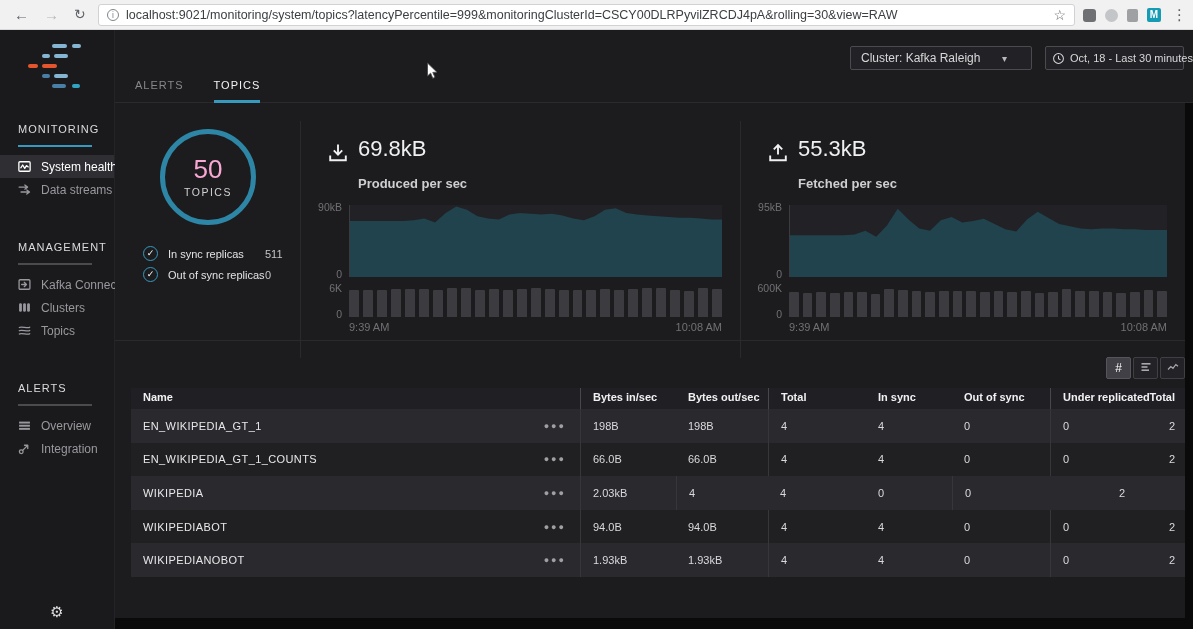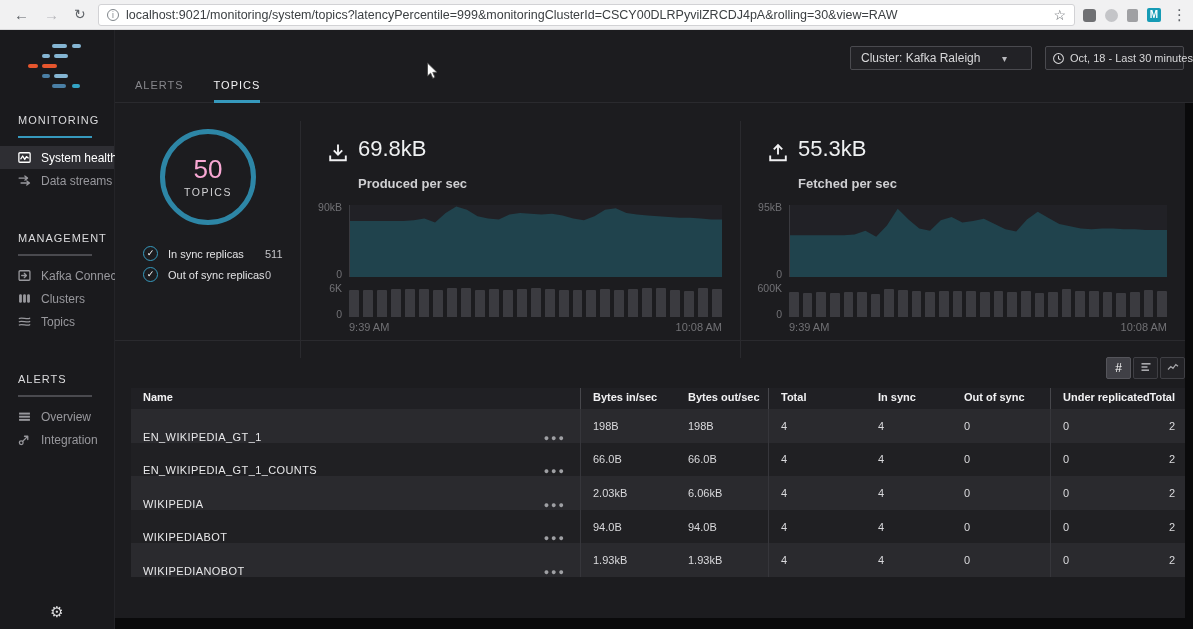--- a/index.html
+++ b/index.html
@@ -27,21 +27,21 @@
   .ext.badge{width:14px;height:14px;background:var(--badge,#169bb5);color:#fff;font-size:10px;
              font-weight:bold;text-align:center;line-height:14px;border-radius:2px;}
   .menu-dots{color:#5f6368;font-size:15px;margin-left:2px;cursor:pointer;}
 
   
   .app{display:flex;height:599px;background:#1c1c1f;}
   .sidebar{width:115px;flex:none;background:#1a1a1d;border-right:1px solid #242428;position:relative;}
   .logo{position:relative;margin:8px auto 0;width:66px;height:54px;}
   .dash{position:absolute;height:4px;border-radius:2px;}
   .nav-section{margin-top:40px;}
-  .nav-section:first-child{margin-top:22px;}
+  .nav-section:first-child{margin-top:31px;}
   .nav-title{padding-left:18px;font-size:11px;letter-spacing:1px;color:#dcdcde;}
   .nav-rule{margin:10px 22px 8px 18px;height:2px;background:#4a4a4f;}
   .nav-rule.accent{background:var(--accent,#3699bd);}
   .nav-item{display:flex;align-items:center;height:23px;padding-left:18px;color:#98989d;font-size:12px;cursor:pointer;white-space:nowrap;}
   .nav-item .icon{width:15px;margin-right:8px;display:inline-flex;flex:none;}
   .nav-item.active{background:#2e2e33;color:#fff;}
   .gear{position:absolute;bottom:8px;left:50%;transform:translateX(-50%);font-size:15px;color:#dcdcde;cursor:pointer;}
 
   .main{flex:1;position:relative;background:#1c1c1f;}
   .main-header{position:absolute;top:0;left:0;right:0;height:73px;border-bottom:1px solid #2a2a2e;}
@@ -102,21 +102,21 @@
   .g-cell{font-size:13px;color:#c9c9cc;padding:7px 0 0 12px;}
   .thead-cols{display:grid;grid-template-columns:449px 96px 92px 98px 86px 98px 85px 50px;background:#202024;height:21px;}
   .c-cell{font-size:11px;font-weight:bold;color:#f1f1f3;padding:3px 0 0 12px;white-space:nowrap;}
   .c-cell.right{text-align:right;padding:3px 10px 0 0;}
   .dv{border-left:1px solid #47474c;}
   .t-row{display:grid;grid-template-columns:449px 96px 92px 98px 86px 98px 85px 50px;height:33.6px;cursor:pointer;}
   .t-row.odd{background:#2a2a2e;}
   .t-row.even{background:#202023;}
   .t-cell{display:flex;align-items:center;height:100%;font-size:11px;color:#dadadd;padding-left:12px;}
   .t-row .dv{border-left:1px solid #36363b;}
-  .name-cell{justify-content:space-between;padding-right:14px;letter-spacing:.4px;color:#e8e8ea;align-items:flex-end;}
+  .name-cell{justify-content:space-between;padding-right:14px;letter-spacing:.4px;color:#e8e8ea;}
   .dots{color:#9fa0a4;font-size:9px;letter-spacing:2px;cursor:pointer;}
   .t-cell.right{justify-content:flex-end;padding:0 10px 0 0;}
 
   .right-strip{position:absolute;right:0;top:73px;bottom:0;width:8px;background:#0a0a0b;}
   .bottom-strip{position:absolute;left:0;right:0;bottom:0;height:11px;background:#0a0a0b;}
 </style>
 </head>
 <body>
 
 <div class="browser-bar">
@@ -462,21 +462,20 @@
             <div class="t-cell">0</div>
             <div class="t-cell dv">0</div>
             <div class="t-cell right">2</div>
           </div>
           <div class="t-row odd">
             <div class="t-cell name-cell">
               <span>WIKIPEDIA</span>
               <span class="dots">●●●</span>
             </div>
             <div class="t-cell dv">2.03kB</div>
-            <div class="t-cell">6.06kB</div>
             <div class="t-cell dv">4</div>
             <div class="t-cell">4</div>
             <div class="t-cell">0</div>
             <div class="t-cell dv">0</div>
             <div class="t-cell right">2</div>
           </div>
           <div class="t-row even">
             <div class="t-cell name-cell">
               <span>WIKIPEDIABOT</span>
               <span class="dots">●●●</span>

